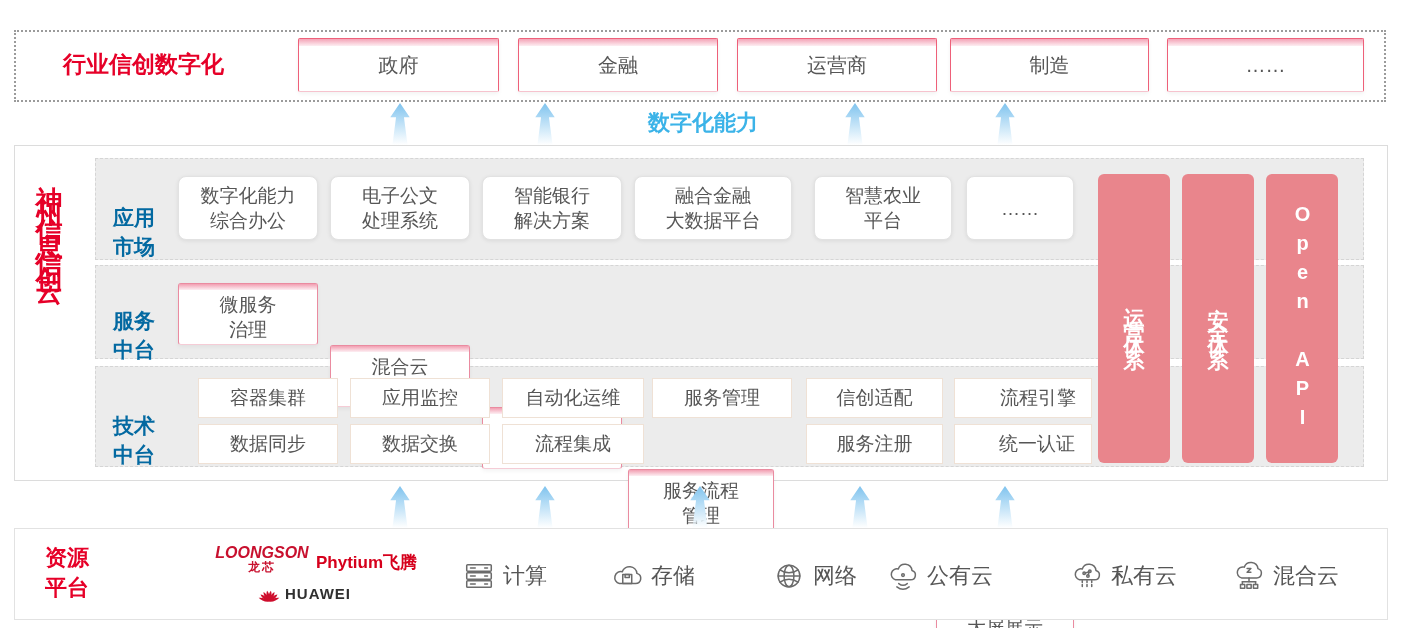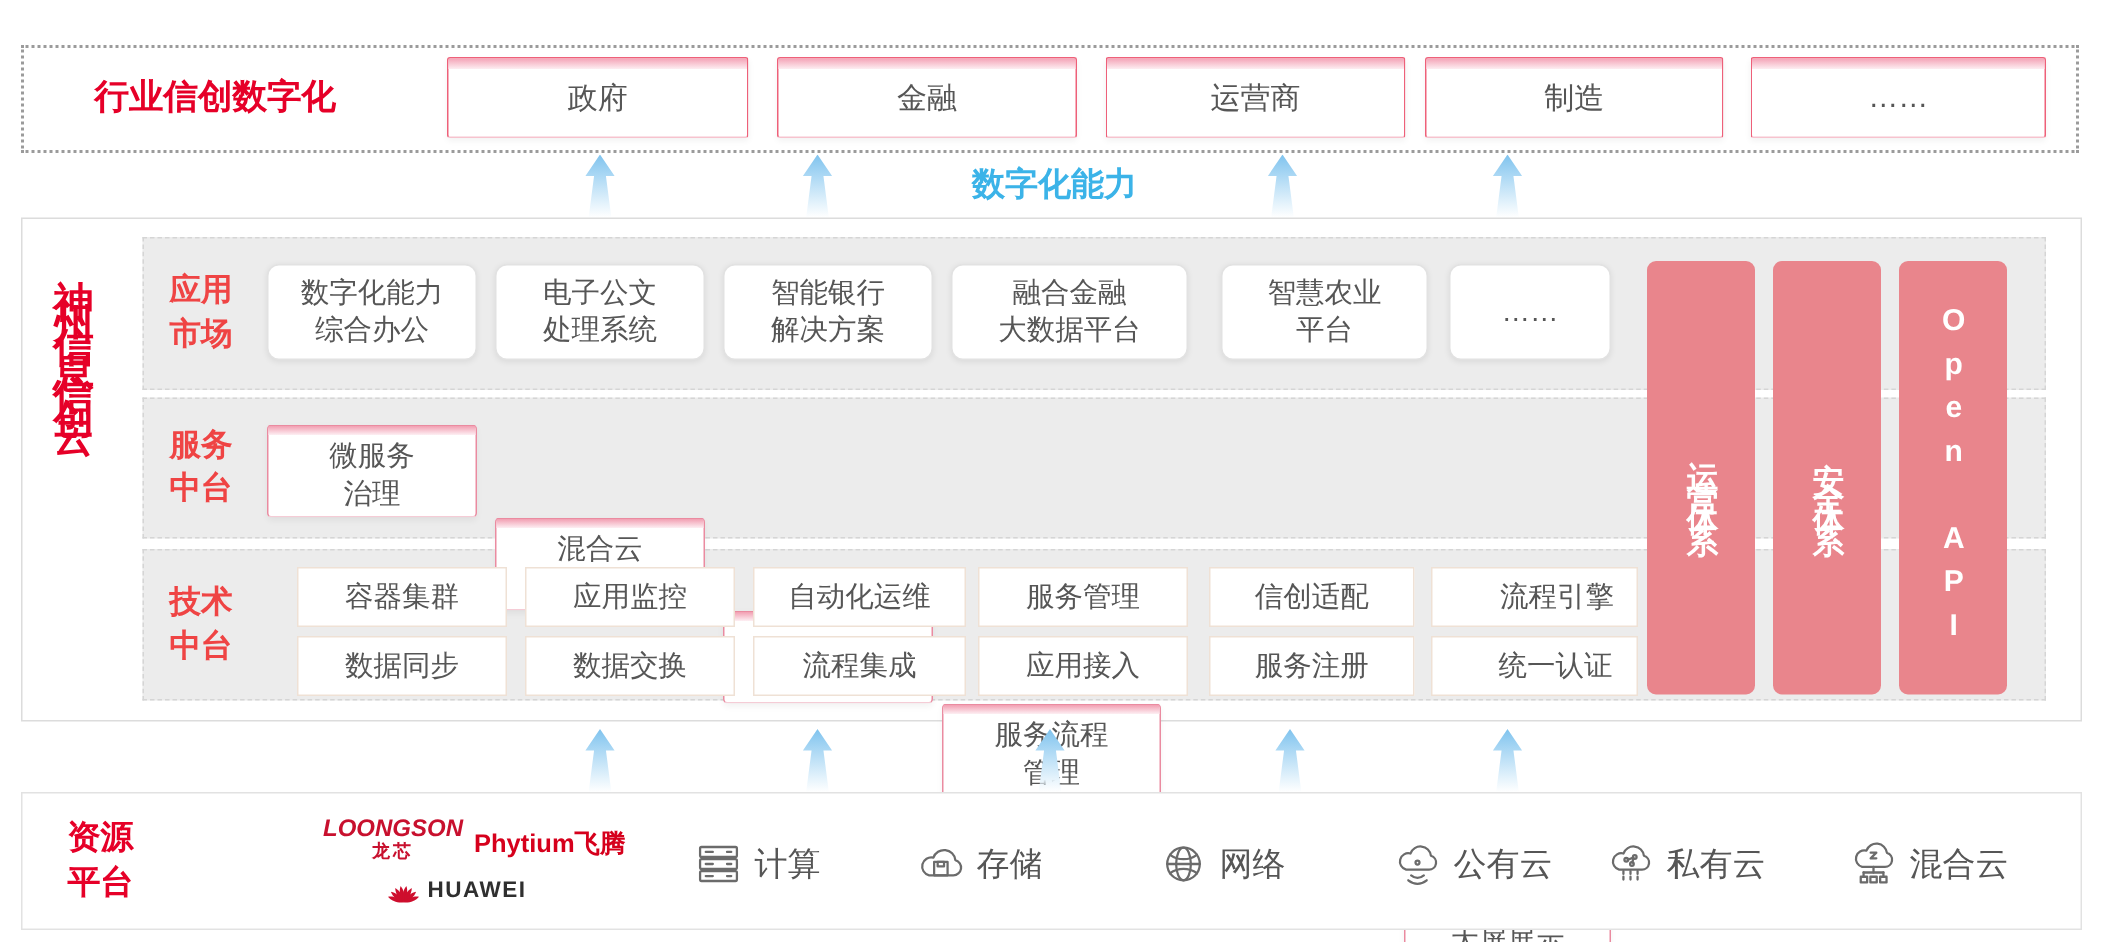--- a/index.html
+++ b/index.html
@@ -21,22 +21,22 @@
   .arrow-up{width:36px;height:42px;
     background:linear-gradient(to bottom,#7fc3ee 0%,#a9d7f4 32%,#e7f4fc 80%,rgba(255,255,255,0) 100%);
     clip-path:polygon(50% 0%,77% 34%,61% 34%,71% 100%,29% 100%,39% 34%,23% 34%);}
   .cap-label{font-size:22px;font-weight:bold;color:var(--capability-blue);text-align:center;}
 
   
   .main-box{border:1px solid #dcdcdc;background:#fff;}
   .v-title{writing-mode:vertical-rl;text-orientation:upright;font-weight:bold;font-size:27px;
     color:var(--accent-red);letter-spacing:16px;}
   .band{background:#ececec;border:1px dashed #d5d5d5;}
-  .band-label{font-size:21px;font-weight:bold;color:#ef4444;line-height:29px;text-align:center;
-    display:flex;align-items:center;justify-content:center;}
+  .band-label{font-size:21px;font-weight:bold;color:#0369a1;line-height:29px;text-align:center;
+    display:flex;align-items:center;justify-content:center;margin-top:24px;}
   .item{display:flex;align-items:center;justify-content:center;text-align:center;
     color:#565656;background:#fff;box-sizing:border-box;}
   .item-a{border:1px solid #e2e2e2;border-radius:8px;box-shadow:0 1px 4px rgba(0,0,0,.08);
     font-size:19px;line-height:25px;}
   .item-b{border:1px solid #ea8ba0;border-bottom-color:#f5ccd6;border-radius:3px;
     font-size:19px;line-height:25px;position:relative;padding-top:6px;
     box-shadow:0 2px 4px rgba(0,0,0,.05);}
   .item-b::before{content:"";position:absolute;top:0;left:0;right:0;height:6px;
     background:linear-gradient(#f29fb2,#fdeff3);}
   .item-c{border:1px solid #efe1d5;font-size:19px;margin-left:20px;}
@@ -114,21 +114,20 @@
   <div class="abs item item-c" style="left:178px;top:378px;width:140px;height:40px;">容器集群</div>
   <div class="abs item item-c" style="left:330px;top:378px;width:140px;height:40px;">应用监控</div>
   <div class="abs item item-c" style="left:482px;top:378px;width:142px;height:40px;">自动化运维</div>
   <div class="abs item item-c" style="left:632px;top:378px;width:140px;height:40px;">服务管理</div>
   <div class="abs item item-c" style="left:786px;top:378px;width:137px;height:40px;">信创适配</div>
   <div class="abs item item-c" style="left:934px;top:378px;width:138px;height:40px;padding-left:30px;">流程引擎</div>
 
   <div class="abs item item-c" style="left:178px;top:424px;width:140px;height:40px;">数据同步</div>
   <div class="abs item item-c" style="left:330px;top:424px;width:140px;height:40px;">数据交换</div>
   <div class="abs item item-c" style="left:482px;top:424px;width:142px;height:40px;">流程集成</div>
-  <div class="abs item item-c" style="left:632px;top:424px;width:140px;height:40px;">应用接入</div>
   <div class="abs item item-c" style="left:786px;top:424px;width:137px;height:40px;">服务注册</div>
   <div class="abs item item-c" style="left:934px;top:424px;width:138px;height:40px;padding-left:28px;">统一认证</div>
 
   <div class="abs side-bar" style="left:1098px;top:174px;width:72px;height:289px;">
     <span class="txt">运营体系</span>
   </div>
   <div class="abs side-bar" style="left:1182px;top:174px;width:72px;height:289px;">
     <span class="txt">安全体系</span>
   </div>
   <div class="abs side-bar" style="left:1266px;top:174px;width:72px;height:289px;">
@@ -194,21 +193,21 @@
     <svg width="34" height="34" viewBox="0 0 36 36">
       <circle cx="18" cy="18" r="11.5"></circle>
         <ellipse cx="18" cy="18" rx="5.2" ry="11.5"></ellipse>
       <line x1="6.5" y1="18" x2="29.5" y2="18"></line>
       <path d="M8.5 11.5 a16 16 0 0 0 19 0"></path>
         <path d="M8.5 24.5 a16 16 0 0 1 19 0"></path>
     </svg>
     <span>网络</span>
   </div>
 
-  <div class="abs res-item" style="left:928px;top:556px;height:40px;">
+  <div class="abs res-item" style="left:886px;top:556px;height:40px;">
     <svg width="34" height="34" viewBox="0 0 36 36">
       <path d="M10 22 h16 a5 5 0 0 0 1.5-9.8 a7.5 7.5 0 0 0-14.5-1.6 A5.8 5.8 0 0 0 10 22 z"></path>
       <circle cx="18" cy="17" r="1.4"></circle>
       <path d="M13.5 26 q4.5 3.6 9 0"></path>
         <path d="M11.5 29.5 q6.5 5 13 0"></path>
     </svg>
     <span>公有云</span>
   </div>
 
   <div class="abs res-item" style="left:1070px;top:556px;height:40px;">

